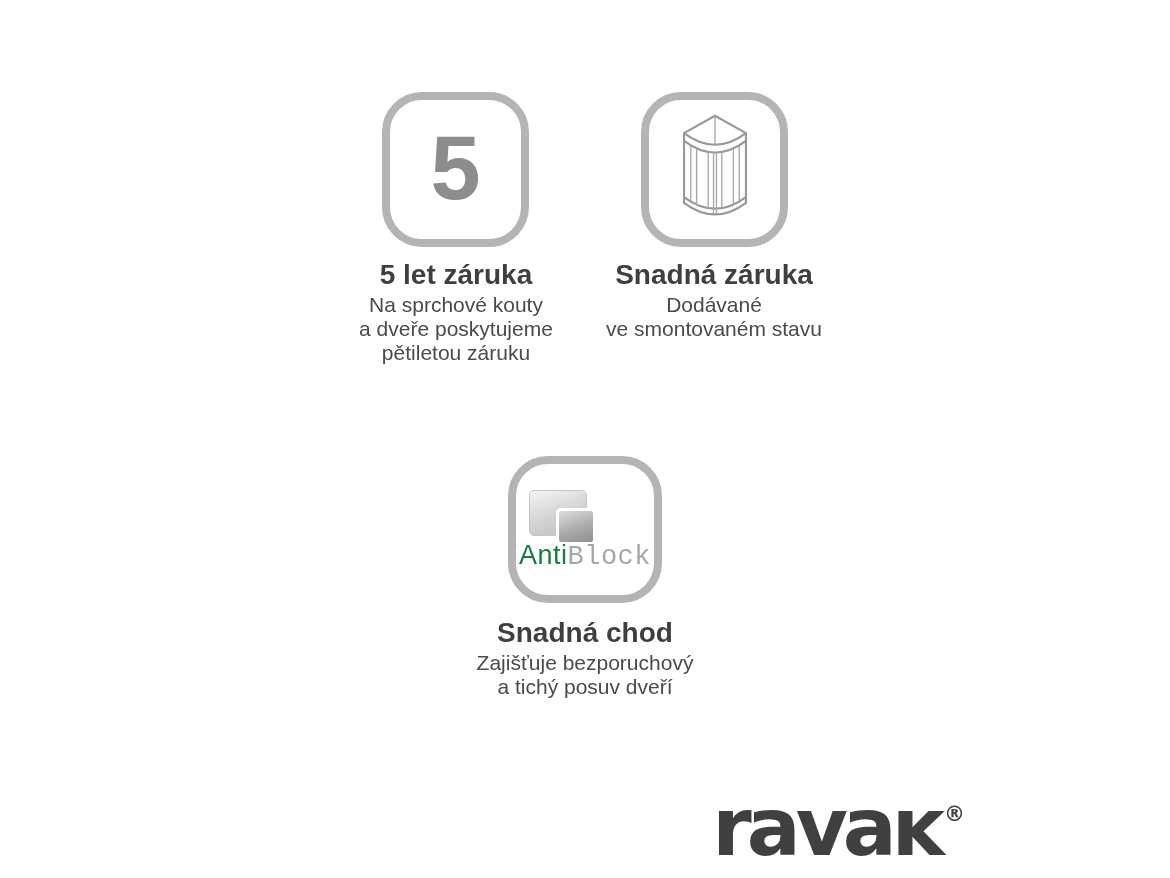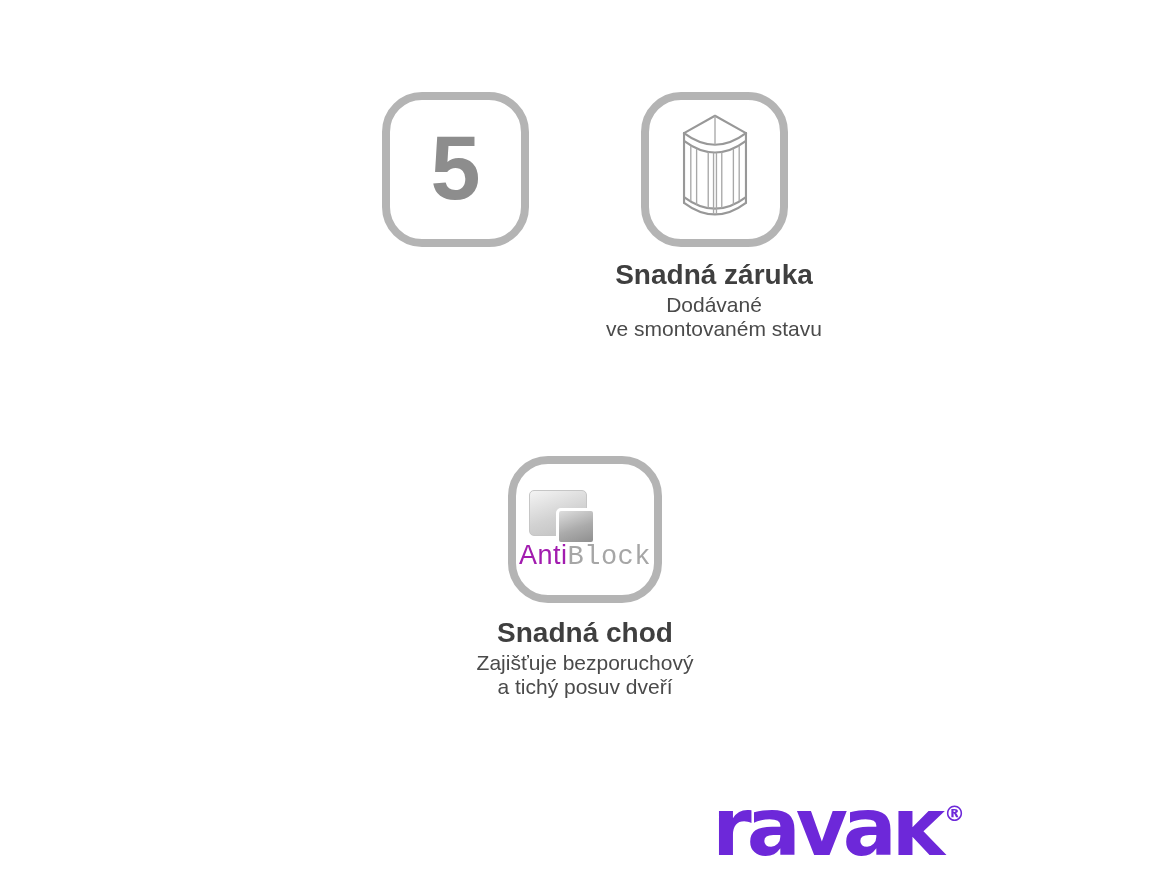--- a/index.html
+++ b/index.html
@@ -32,26 +32,26 @@
   }
   .ab-sq-front{
     position:absolute;left:40px;top:44px;width:34px;height:31px;border-radius:5px;
     background:linear-gradient(160deg,#dedede 0%,#ababab 55%,#8f8f8f 100%);
     border:3px solid #ffffff;box-sizing:content-box;
   }
   .ab-label{
     position:absolute;left:0;right:0;top:76px;text-align:center;
     font-size:27px;letter-spacing:0.5px;white-space:nowrap;
   }
-  .ab-dark{color:#a21caf;}
+  .ab-dark{color:#15803d;}
   .ab-light{color:#a6a6a6;font-family:Liberation Mono, monospace;}
   
   .logo{
     position:absolute;right:205px;top:788px;display:flex;align-items:flex-start;
-    color:#6d28d9;
+    color:#404040;
   }
   .logo-text{
     font-family:"DejaVu Sans",sans-serif;font-weight:bold;font-size:80px;line-height:1;
     letter-spacing:-5px;
   }
   .logo-reg{
     font-family:"DejaVu Sans",sans-serif;font-weight:bold;font-size:21px;line-height:1;
     margin-top:16px;margin-left:4px;
   }
 </style>
@@ -94,20 +94,26 @@
   <div class="badge" style="left:508px;top:456px;width:154px;height:147px;">
     <div class="ab-inner">
       <span class="ab-sq-back"></span>
       <span class="ab-sq-front"></span>
       <div class="ab-label">
         <span class="ab-dark">Anti</span><span class="ab-light">Block</span>
       </div>
     </div>
   </div>
 
+  <div class="feature-text" style="left:316px;top:260px;">
+    <div class="feature-title">5 let záruka</div>
+    <div class="feature-line">Na sprchové kouty</div>
+    <div class="feature-line">a dveře poskytujeme</div>
+    <div class="feature-line">pětiletou záruku</div>
+  </div>
 
   <div class="feature-text" style="left:574px;top:260px;">
     <div class="feature-title">Snadná záruka</div>
     <div class="feature-line">Dodávané</div>
     <div class="feature-line">ve smontovaném stavu</div>
   </div>
 
   <div class="feature-text" style="left:445px;top:618px;">
     <div class="feature-title">Snadná chod</div>
     <div class="feature-line">Zajišťuje bezporuchový</div>

